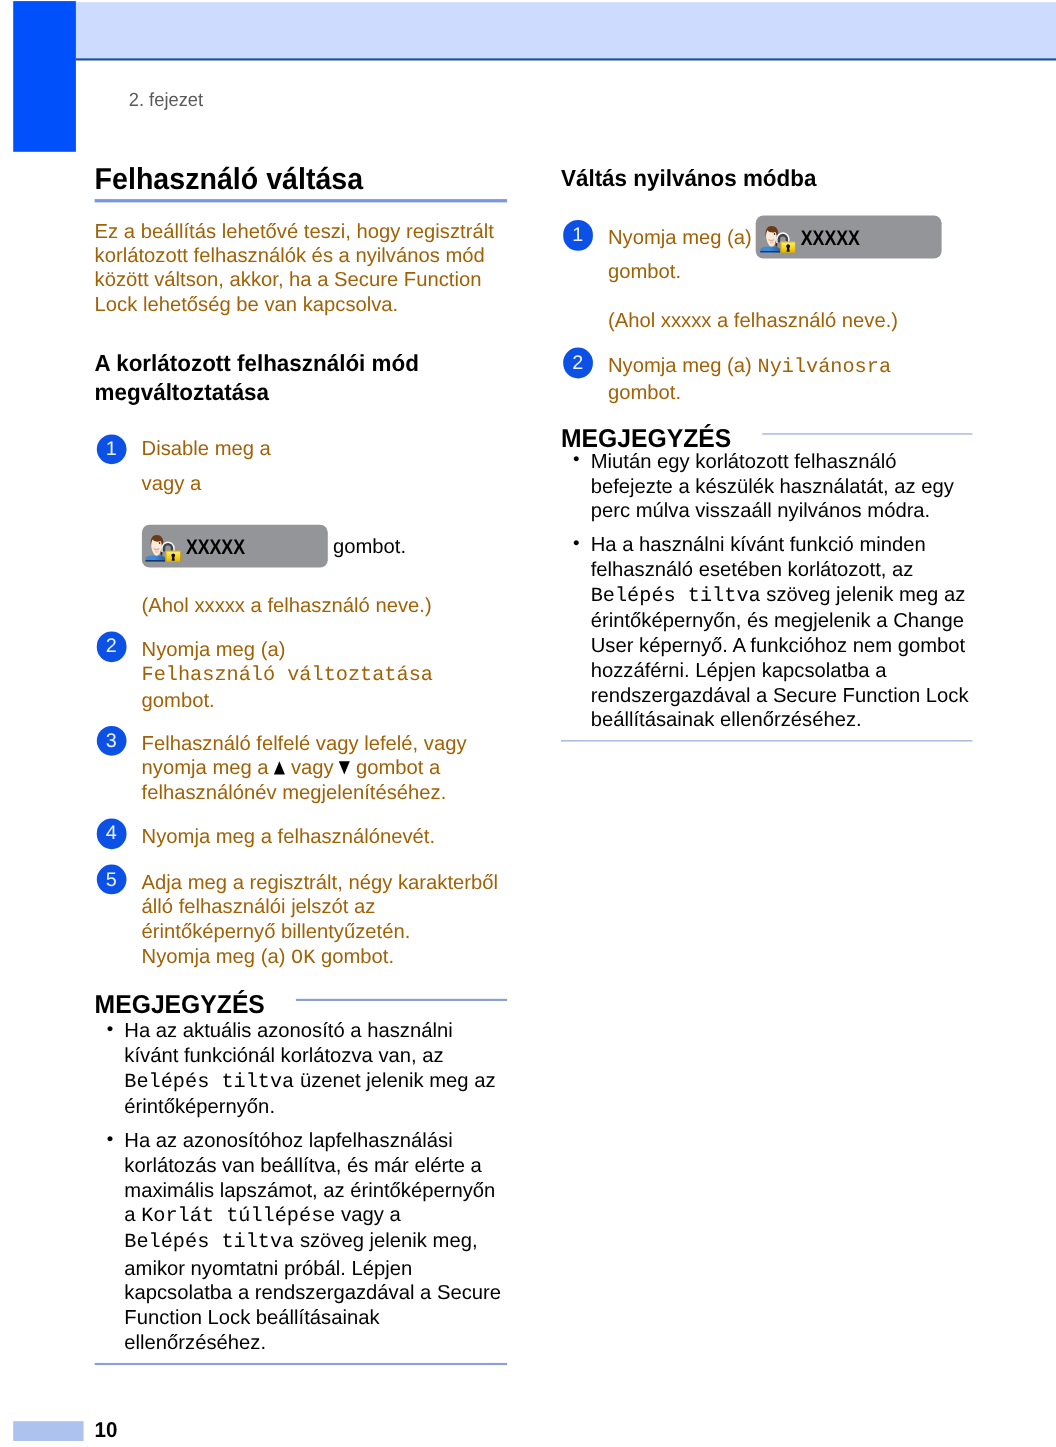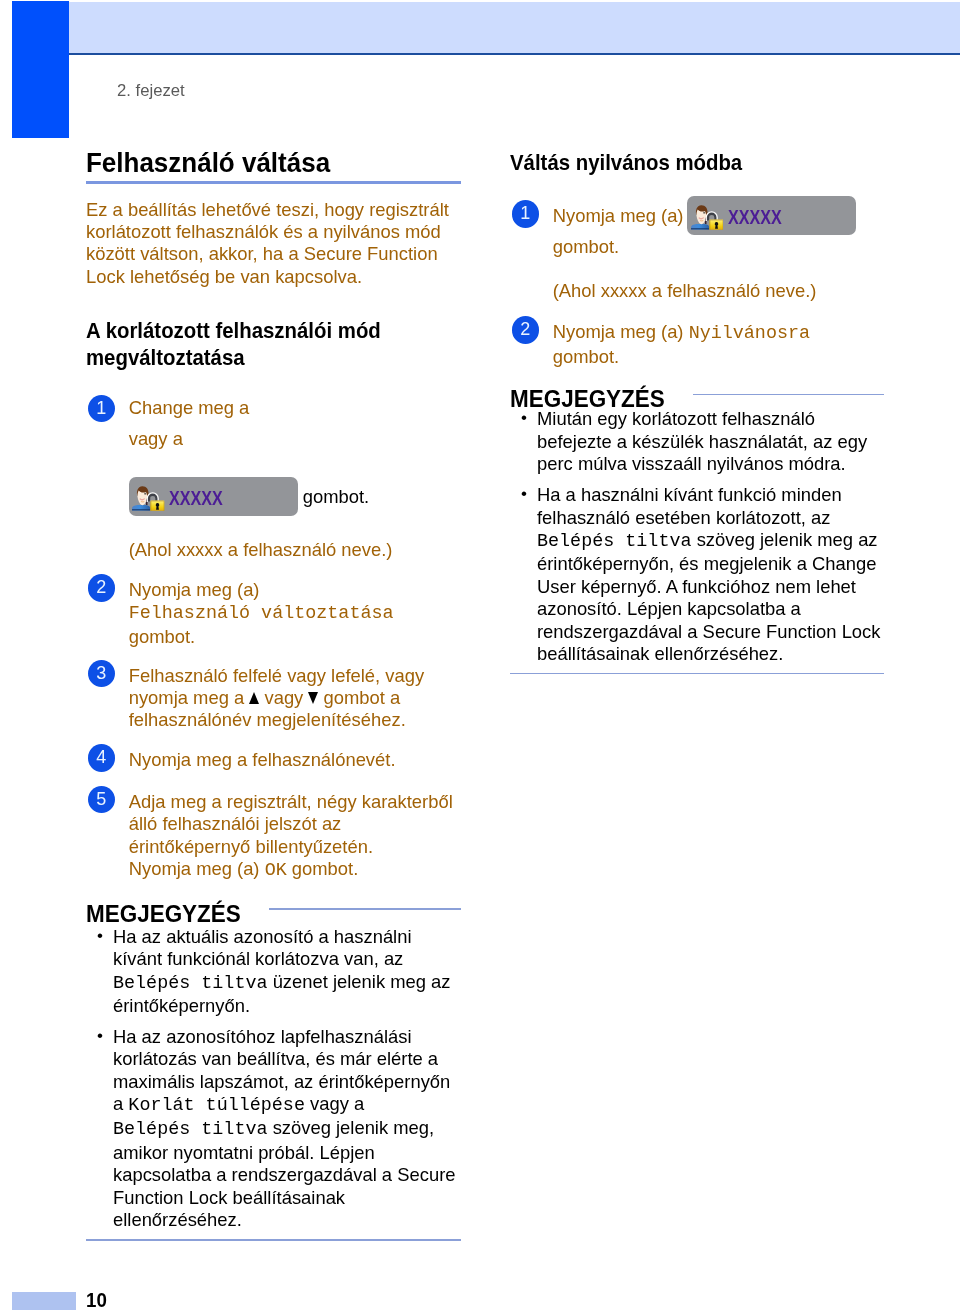--- a/index.html
+++ b/index.html
@@ -37,21 +37,21 @@
   
   .step{position:relative;padding-left:42.7px;margin-bottom:18px;}
   .step.last{margin-bottom:0;} .step.m5{margin-bottom:18.9px;}
   .step.m1{margin-bottom:17.5px;} .step.m2{margin-bottom:16.55px;} .step.m3{margin-bottom:17.45px;} .step.m4{margin-bottom:19.1px;}
   .badge{position:absolute;left:1.5px;top:-4.9px;width:27.5px;height:27.5px;border-radius:50%;
          background:#0d50e6;color:#e9f3ff;font-size:18px;font-weight:normal;line-height:27.5px;
          text-align:center;}
 
   
   .lcdbtn{display:inline-block;vertical-align:middle;background:#939599;border-radius:7px;
-          color:#4c1d95;font-weight:bold;white-space:nowrap;width:169px;height:39px;
+          color:#000000;font-weight:bold;white-space:nowrap;width:169px;height:39px;
           box-sizing:border-box;padding:0 0 0 7px;position:relative;overflow:hidden;}
   .lcdbtn .ulock{position:absolute;left:3.6px;top:9.5px;width:32.5px;height:24.7px;}
   .lcdbtn .btxt{position:absolute;left:40.8px;top:2px;height:39px;line-height:40.8px;
                 font-size:19.3px;transform:scaleX(0.835);transform-origin:left center;}
   p.tall{line-height:31.3px;}
   p.tallR{line-height:38.6px;}
   .btnrow{height:39px;position:relative;}
   .btnrow .aftbtn{position:absolute;left:174px;top:0;height:39px;line-height:39px;
                   font-size:18.4px;}
   .mono{white-space:nowrap;}
@@ -133,21 +133,21 @@
     <h1 class="title">Felhasználó váltása</h1>
     <div class="title-rule"></div>
     <div class="g g1"></div>
     <p>Ez a beállítás lehetővé teszi, hogy regisztrált korlátozott felhasználók és a nyilvános mód között váltson, akkor, ha a Secure Function Lock lehetőség be van kapcsolva.</p>
     <div class="g g2"></div>
     <h2 class="sub">A korlátozott felhasználói mód megváltoztatása</h2>
     <div class="g g3"></div>
 
     <div class="step m1">
       <div class="badge" style="top:2.8px">1</div>
-      <p class="tall"><span>Change meg a</span></p>
+      <p class="tall"><span>Disable meg a</span></p>
       <p style="margin-top:4.6px">vagy a</p>
       <div class="g g4"></div>
       <div class="btnrow">
         <span class="lcdbtn"><svg class="ulock" viewBox="0 0 32.5 24.7">
               <use href="#usericon"></use>
             </svg><span class="btxt">XXXXX</span></span><span class="aftbtn">gombot.</span>
       </div>
       <div class="g g5"></div>
       <p>(Ahol xxxxx a felhasználó neve.)</p>
     </div>
@@ -208,21 +208,21 @@
     </div>
 
     <div class="g r3"></div>
     <div class="noteHead">
       <span class="lbl">MEGJEGYZÉS</span>
       <span class="ln"></span>
     </div>
     <div class="g r4"></div>
     <ul class="bullets">
       <li><span>Miután egy korlátozott felhasználó befejezte a készülék használatát, az egy perc múlva visszaáll nyilvános módra.</span></li>
-      <li><span>Ha a használni kívánt funkció minden felhasználó esetében korlátozott, az </span><span class="mono">Belépés tiltva</span><span> szöveg jelenik meg az érintőképernyőn, és megjelenik a Change User képernyő. A funkcióhoz nem lehet azonosító. Lépjen kapcsolatba a rendszergazdával a Secure Function Lock beállításainak ellenőrzéséhez.</span></li>
+      <li><span>Ha a használni kívánt funkció minden felhasználó esetében korlátozott, az </span><span class="mono">Belépés tiltva</span><span> szöveg jelenik meg az érintőképernyőn, és megjelenik a Change User képernyő. A funkcióhoz nem gombot hozzáférni. Lépjen kapcsolatba a rendszergazdával a Secure Function Lock beállításainak ellenőrzéséhez.</span></li>
     </ul>
     <div class="g r5"></div>
     <div class="noteFoot"></div>
   </div>
 
   <div class="pagebar"></div>
   <div class="pagenum">10</div>
 </div>
 
 </body></html>

